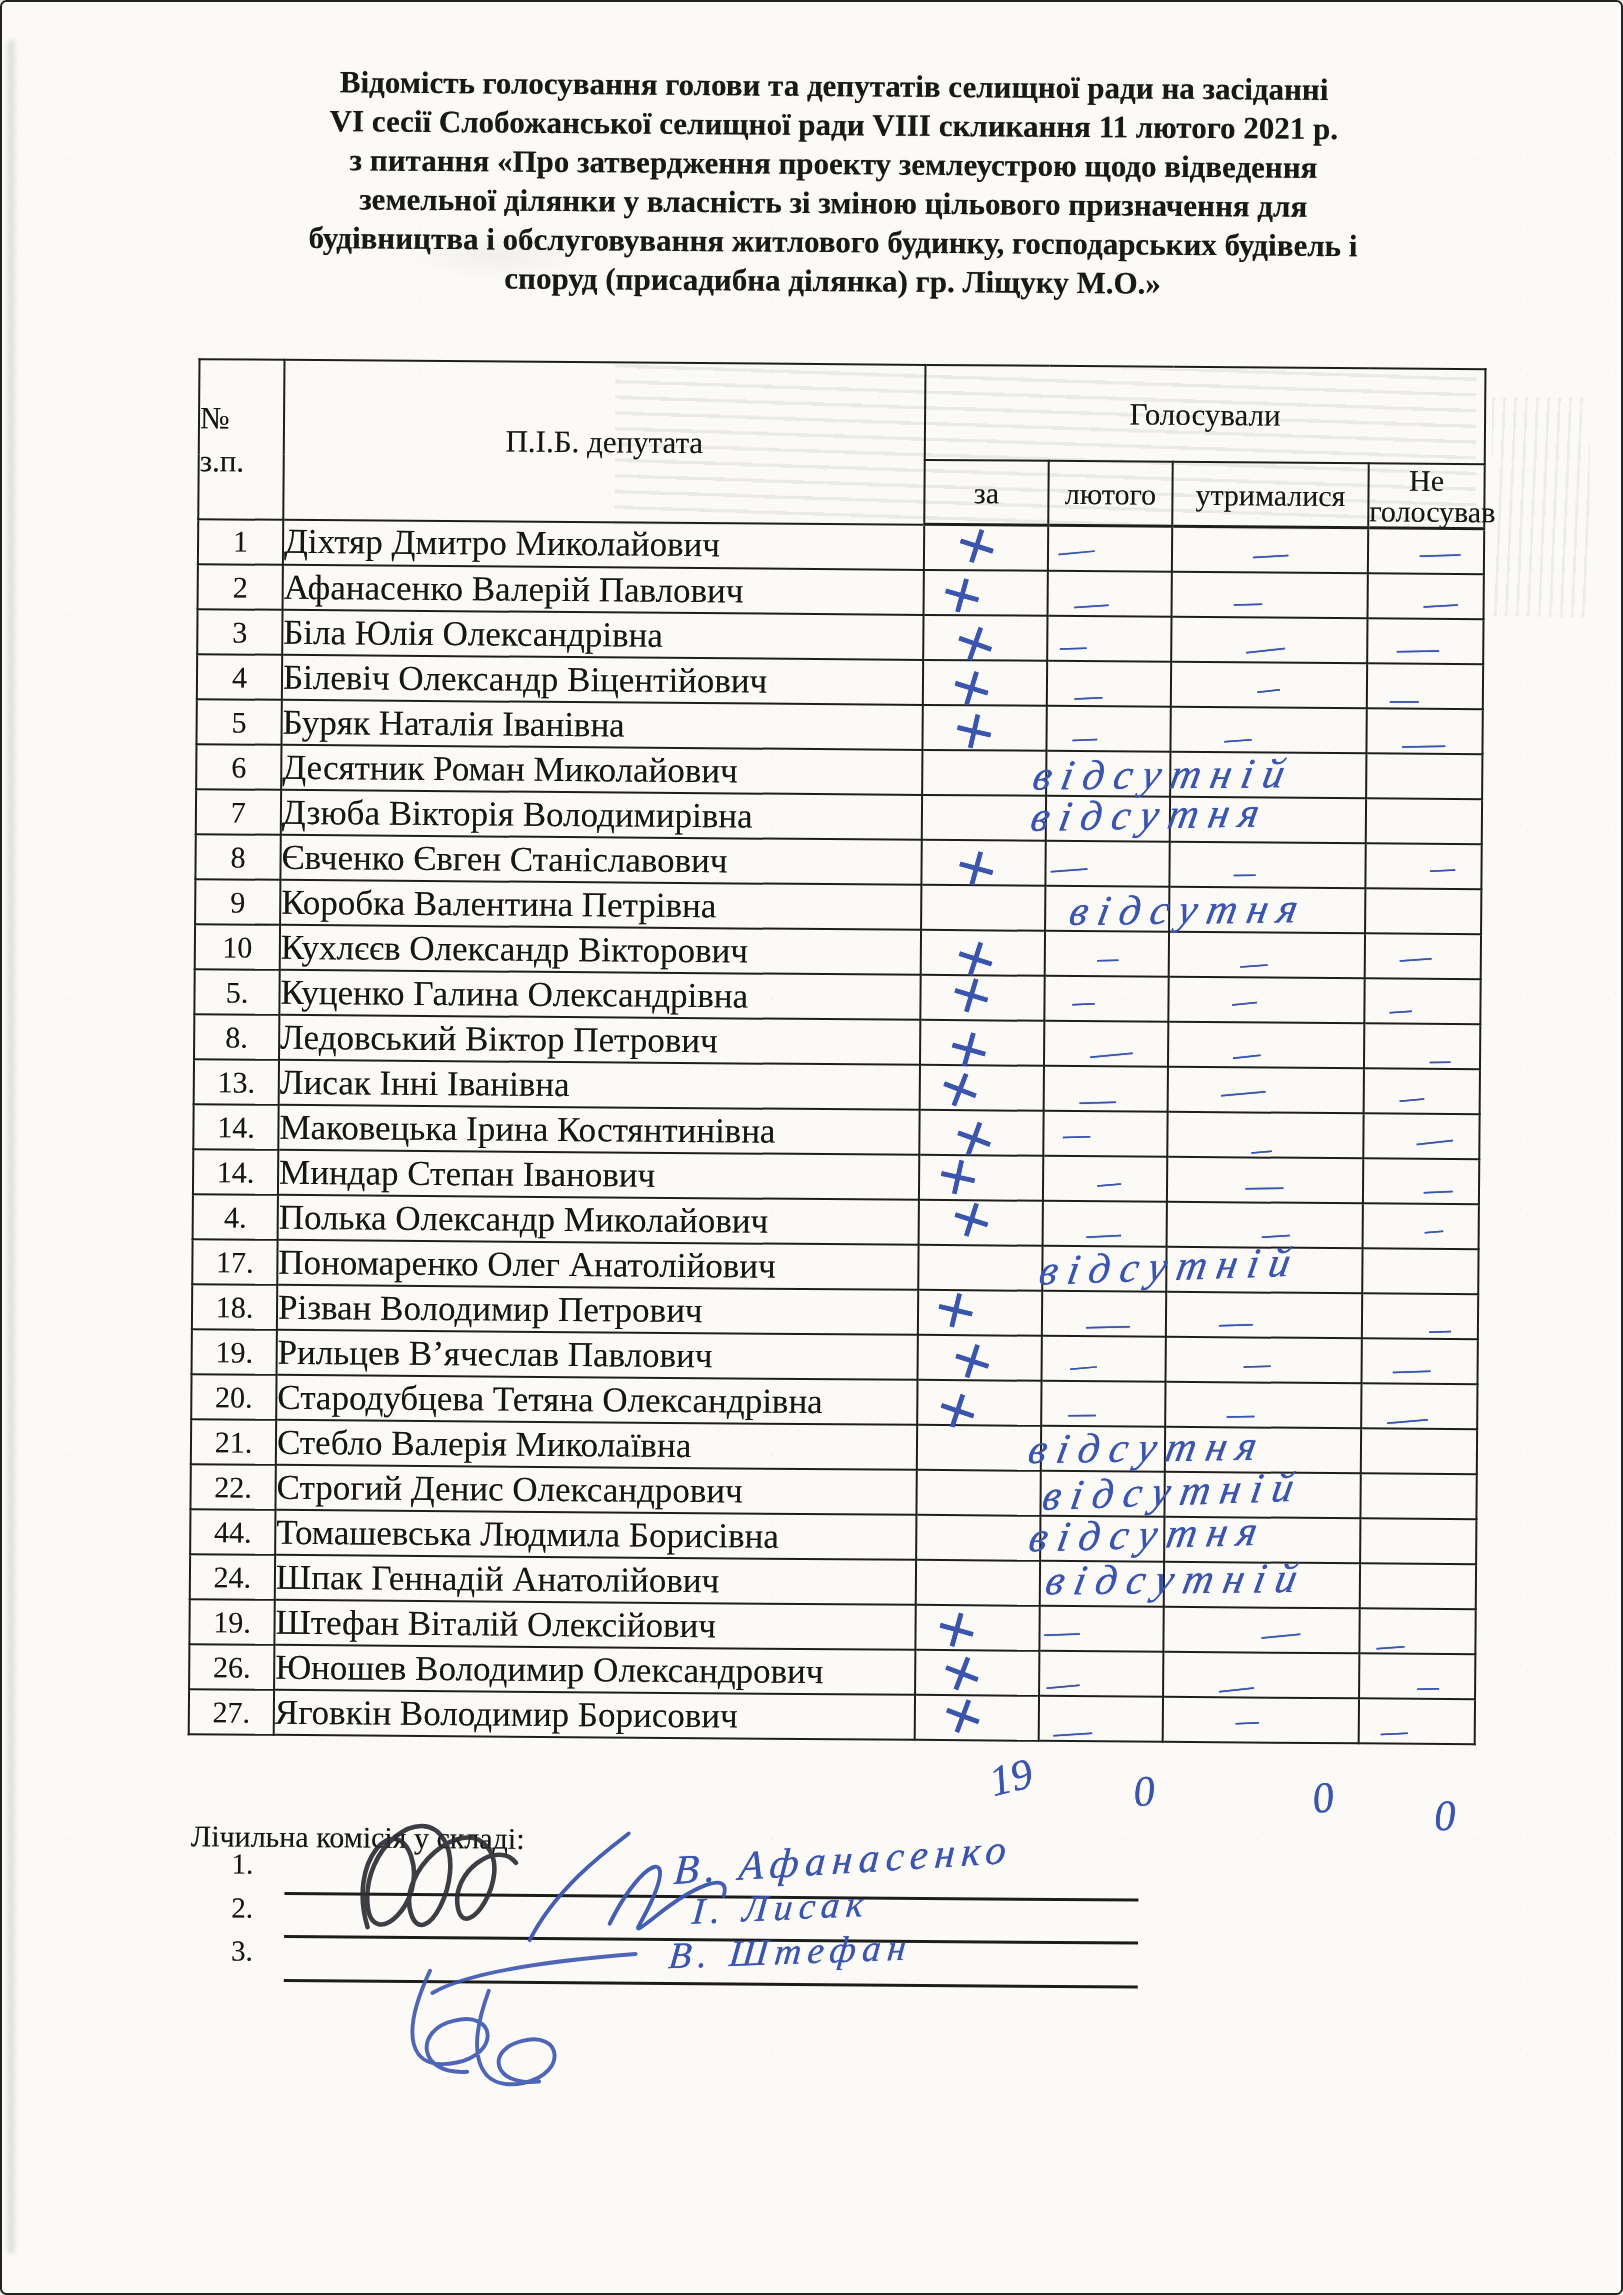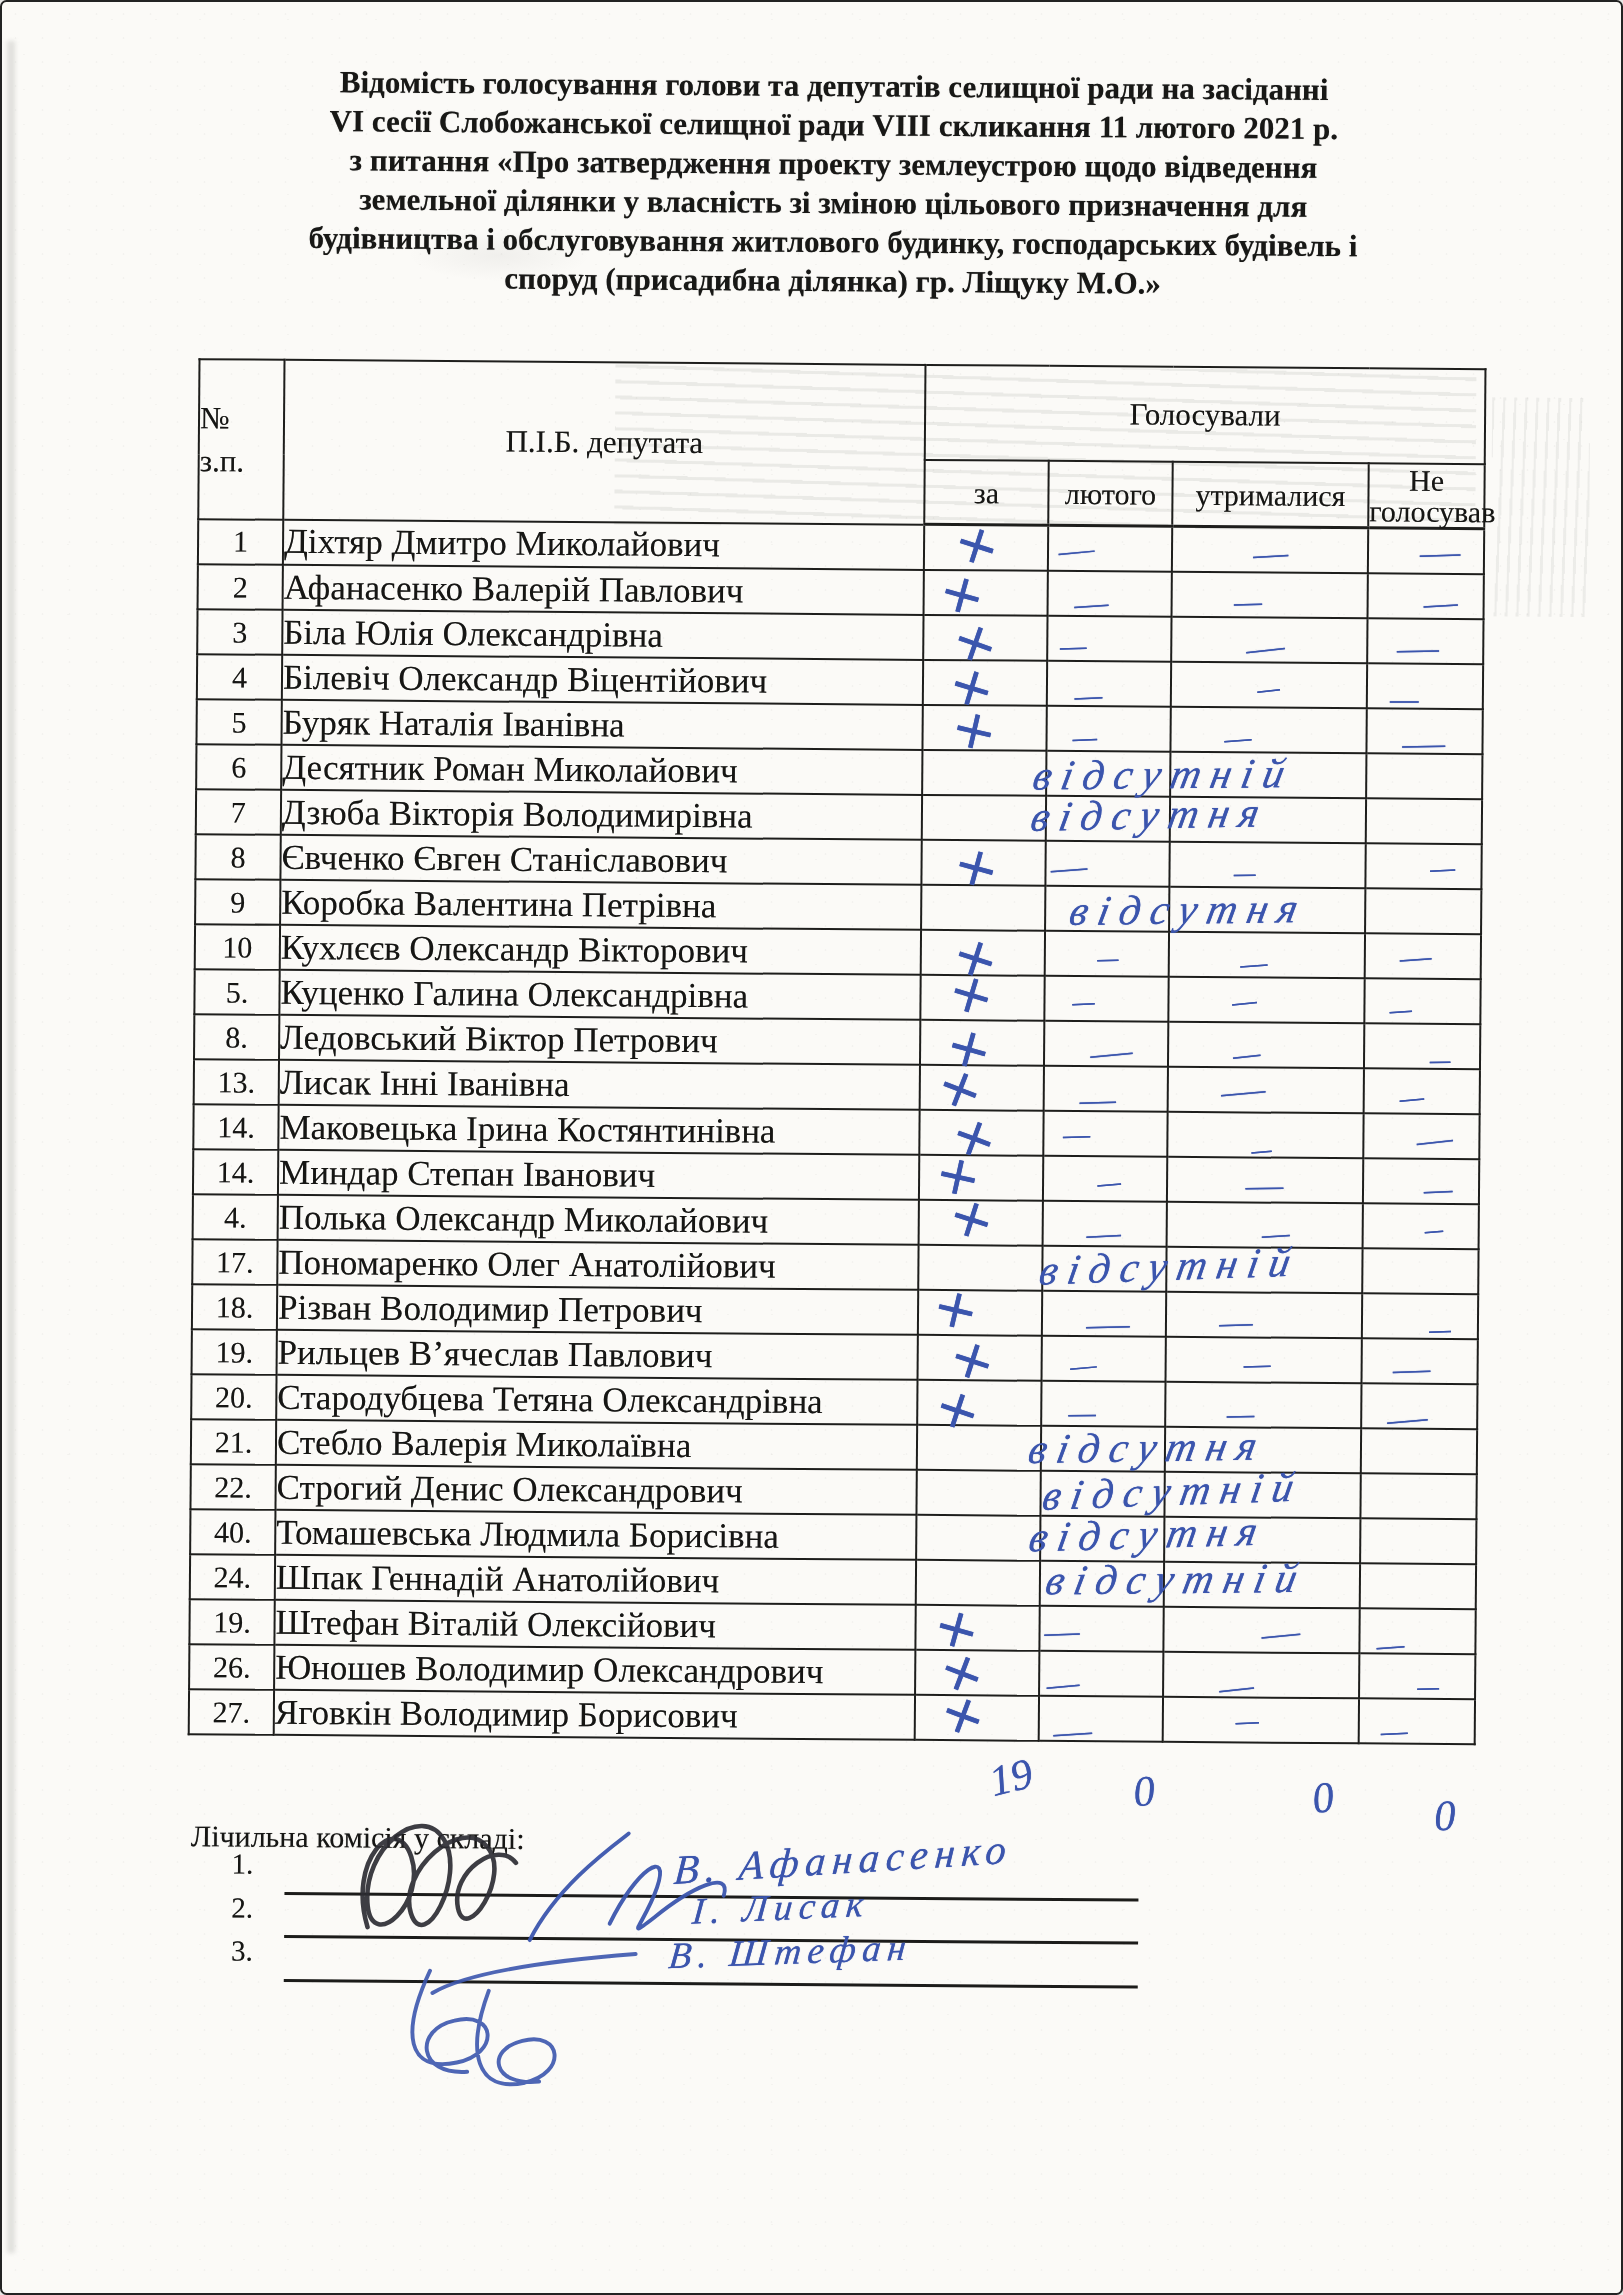--- a/index.html
+++ b/index.html
@@ -573,21 +573,21 @@
             </td>
             <td class="c-abst">
               
             </td>
             <td class="c-nv">
               
             </td>
           </tr>
           <tr>
             <td class="c-num">
-              <span>40.</span>
+              <span>44.</span>
             </td>
             <td class="c-name">
               <span>Томашевська Людмила Борисівна</span>
             </td>
             <td class="c-for">
               
             </td>
             <td class="c-against">
 
               <span class="absent" style="transform: translate(6.5px, -2.6px) rotate(-2.1deg) skewX(-12deg);">відсутня</span>

